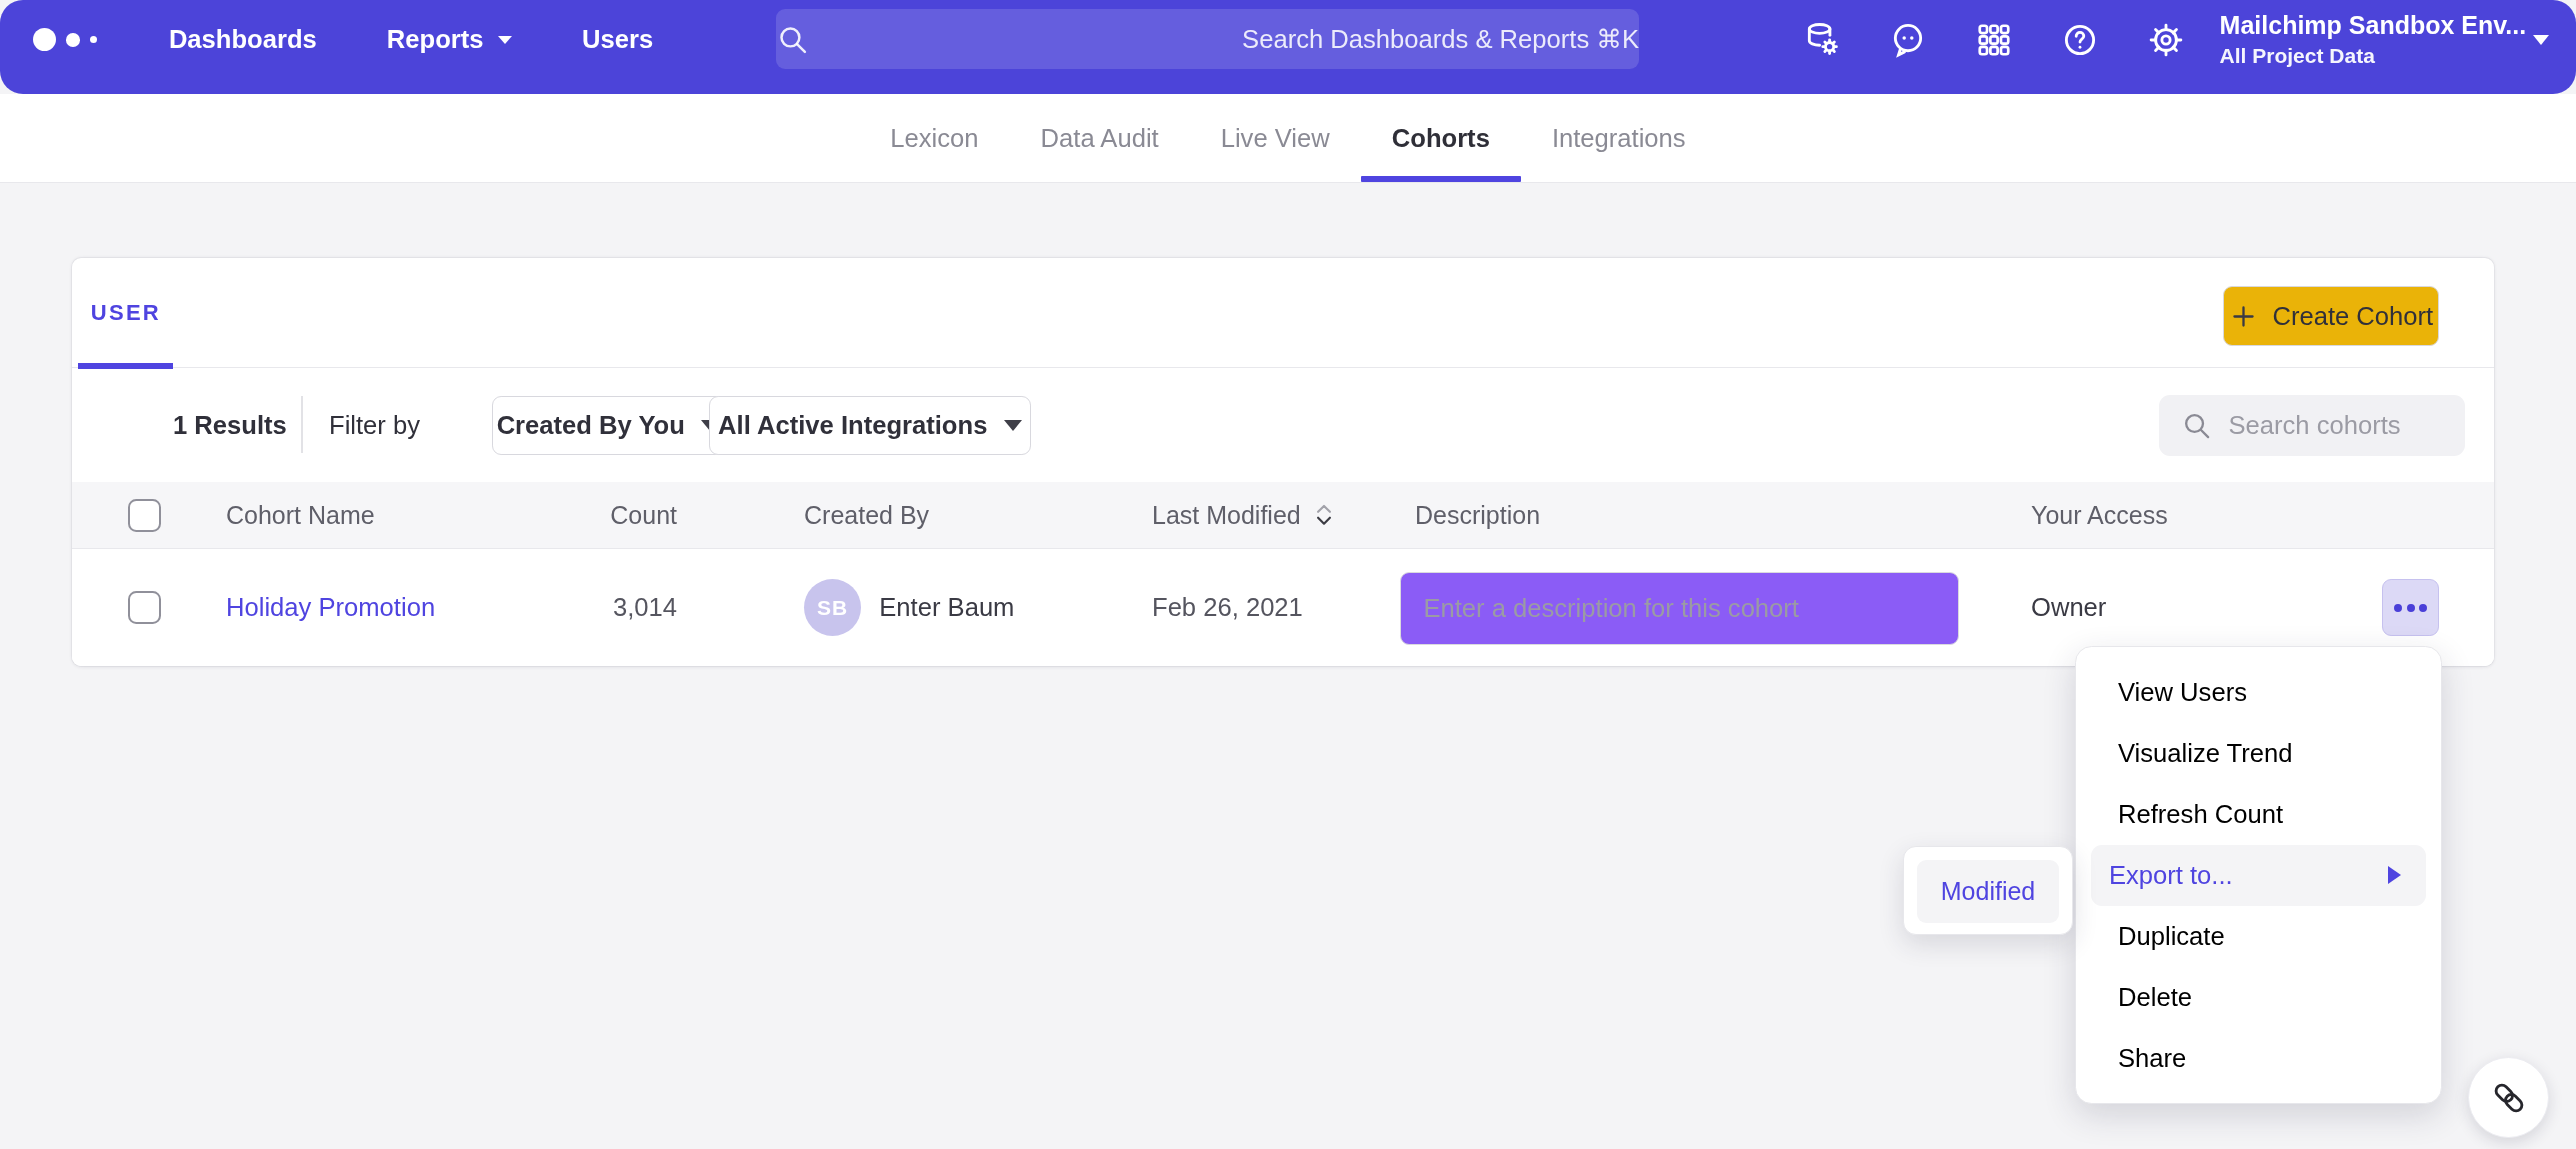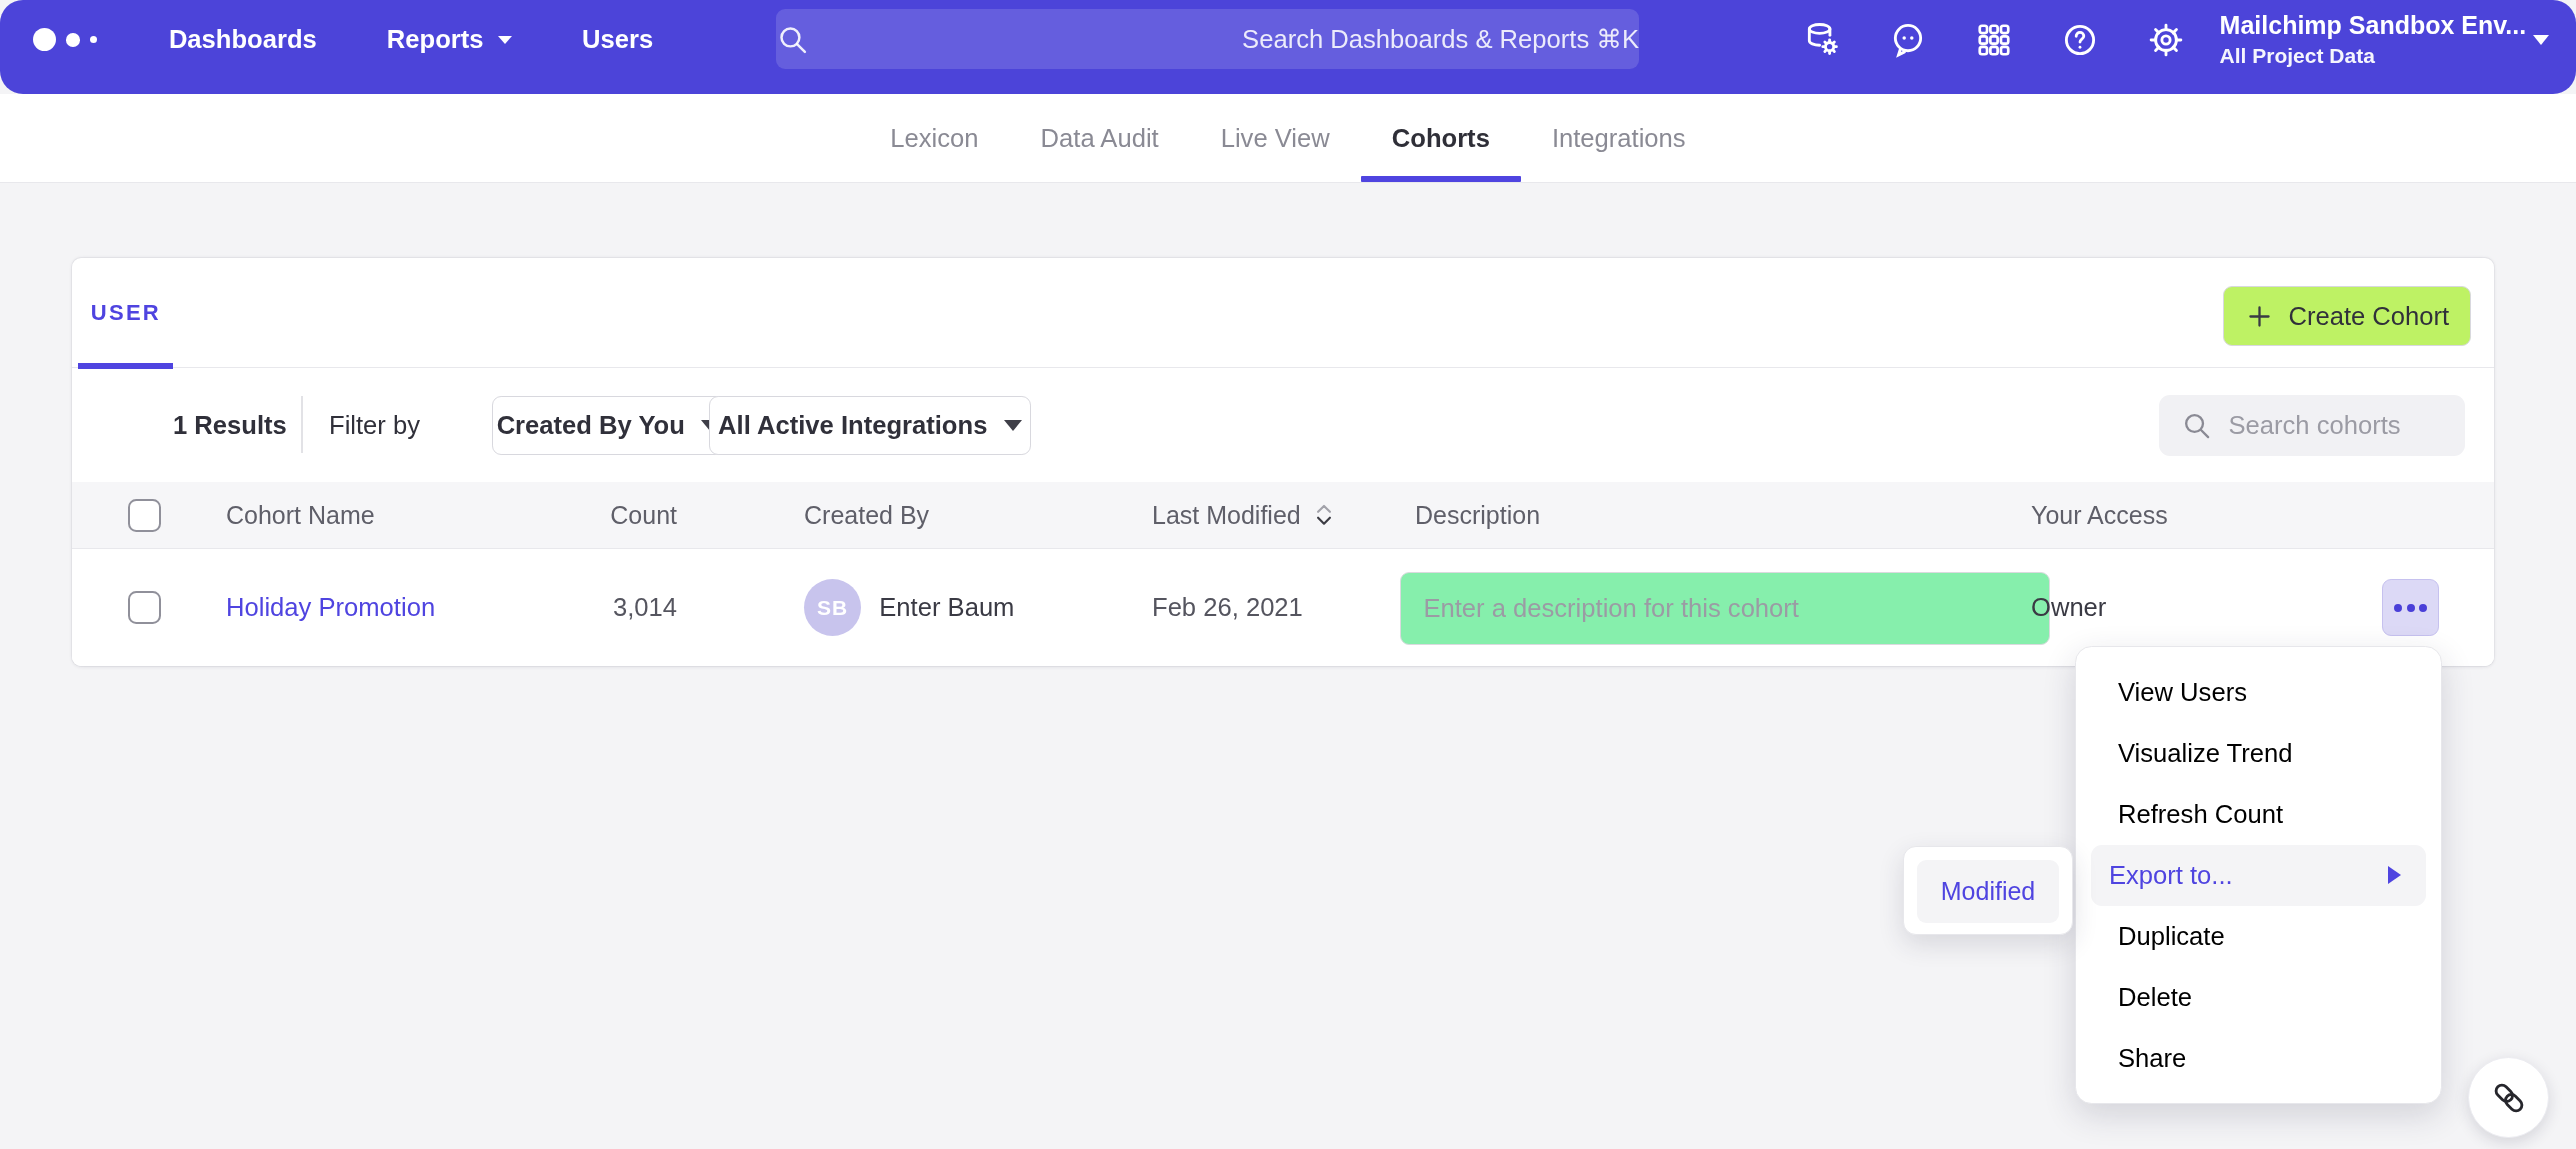--- a/index.html
+++ b/index.html
@@ -48,21 +48,21 @@
   
   .card{
     position:absolute;left:72px;top:258px;width:2422px;height:408px;background:#fff;
     border-radius:9.1px;box-shadow:0 0.9px 3.7px rgba(30,30,60,0.10), 0 0 0 0.9px rgba(30,30,60,0.04);
   }
   .card-tabbar{position:absolute;top:0;left:0;right:0;height:110px;border-bottom:0.9px solid #e8e8ec;}
   .user-tab{position:absolute;left:6.4px;top:0;width:95px;height:110px;display:flex;align-items:center;justify-content:center;cursor:pointer;}
   .user-tab-label{font-size:22px;font-weight:700;letter-spacing:2.3px;color:#4f44e0;}
   .user-tab-underline{position:absolute;left:0;right:0;bottom:-0.9px;height:5.5px;background:#4f44e0;}
   .create-btn{
-    position:absolute;left:2151px;top:28px;width:248px;height:60px;background:#bef264;
+    position:absolute;left:2151px;top:28px;width:216px;height:60px;background:#eab308;
     border:1.8px solid #d8d8de;border-radius:9.1px;display:flex;align-items:center;justify-content:center;gap:14.6px;
     font-size:25.6px;color:#30303a;cursor:pointer;
   }
   
   .filter-row{position:absolute;top:110px;left:0;right:0;height:114px;}
   .results-count{position:absolute;left:101px;top:0;height:114px;display:flex;align-items:center;font-size:25.6px;font-weight:600;color:#30303a;}
   .v-divider{position:absolute;left:229px;top:28px;width:1.8px;height:57px;background:#e2e2e6;}
   .filter-by{position:absolute;left:257px;top:0;height:114px;display:flex;align-items:center;font-size:25.6px;color:#30303a;}
   .filter-btn{
     position:absolute;top:28px;height:59px;background:#fff;border:1.8px solid #d8d8de;border-radius:9.1px;
@@ -88,22 +88,22 @@
   .col-actions{left:2310px;width:73px;}
   .checkbox{width:33px;height:33px;border:2.7px solid #90909a;border-radius:8.2px;background:#fff;cursor:pointer;}
   .sort-icon{margin-left:12.8px;display:flex;}
   .trow{position:absolute;top:291px;left:0;right:0;height:117px;background:#fff;font-size:25.6px;border-radius:0 0 9.1px 9.1px;}
   .cohort-link{color:#4f44e0;cursor:pointer;}
   .count-val,.date-val{color:#55555f;}
   .avatar{width:57px;height:57px;border-radius:50%;background:#c8c4ed;display:flex;align-items:center;justify-content:center;
     color:#fff;font-size:21px;font-weight:700;letter-spacing:0.9px;flex:0 0 auto;}
   .created-name{margin-left:18.3px;color:#3a3a44;}
   .desc-input{
-    position:absolute;left:-14.6px;top:23px;width:650px;height:73px;border:1.8px solid #dadade;border-radius:9.1px;
-    font-size:25.6px;padding:0 22px;color:#30303a;outline:none;font-family:"Liberation Sans",sans-serif;background:#86efac;
+    position:absolute;left:-14.6px;top:23px;width:559px;height:73px;border:1.8px solid #dadade;border-radius:9.1px;
+    font-size:25.6px;padding:0 22px;color:#30303a;outline:none;font-family:"Liberation Sans",sans-serif;background:#8b5cf6;
   }
   .desc-input::placeholder{color:#9b9ba4;}
   .access-val{color:#3a3a44;}
   .dots-btn{
     width:57px;height:57px;border-radius:9.1px;background:#dcd9f6;border:0.9px solid #c6c1ef;
     display:flex;align-items:center;justify-content:center;gap:4.6px;cursor:pointer;
   }
   .dots-btn .ring{width:6.4px;height:6.4px;border:4.6px solid #4a3fd8;border-radius:50%;background:transparent;}
   
   .menu{

